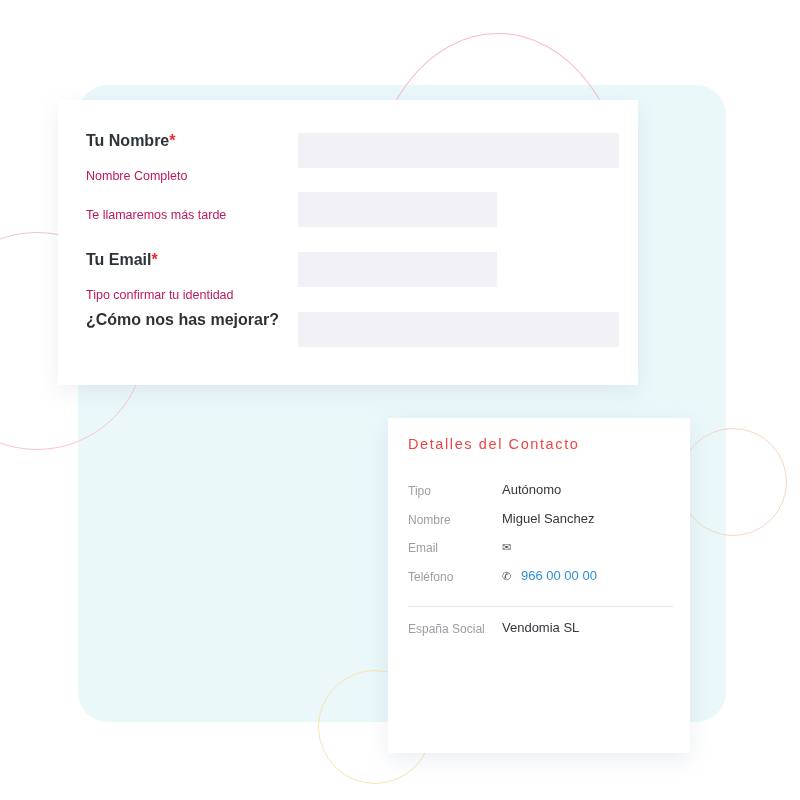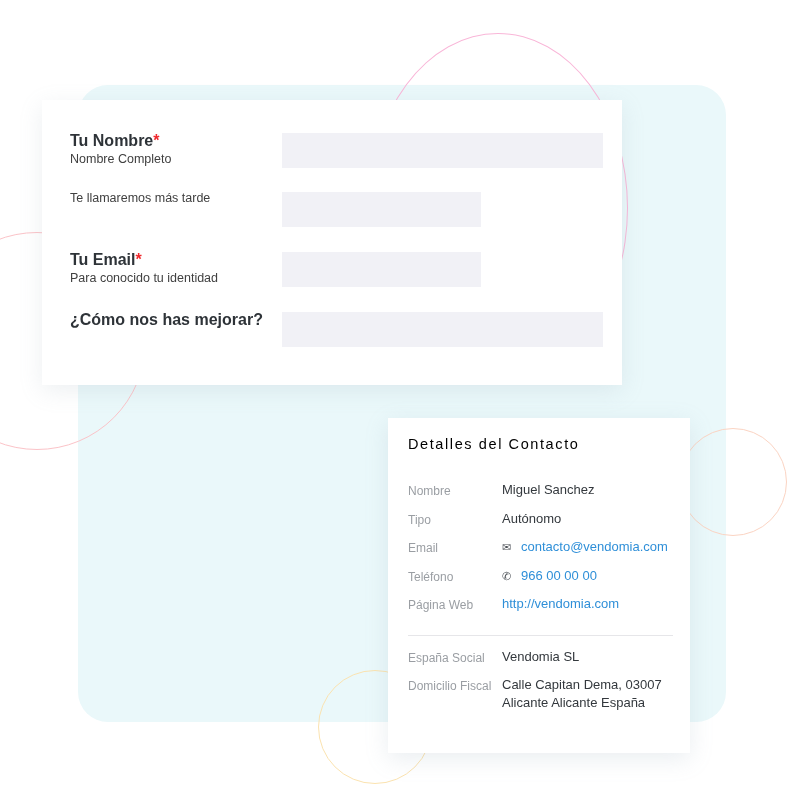--- a/index.html
+++ b/index.html
@@ -66,21 +66,21 @@
     top: 670px;
     width: 112px;
     height: 112px;
     border-width: 1.6px;
     border-color: #fbe3b0;
   }
 
   
   .form-card {
     position: absolute;
-    left: 42px;
+    left: 58px;
     top: 100px;
     width: 580px;
     height: 285px;
     background: #ffffff;
     box-shadow: 0 6px 22px rgba(140, 160, 175, 0.16);
   }
   .form-row {
     position: absolute;
     left: 0;
     width: 100%;
@@ -102,23 +102,23 @@
     color: #2e3338;
     line-height: 20px;
     white-space: nowrap;
   }
   .req-star {
     color: #f0282d;
     font-weight: bold;
   }
   .field-hint {
     font-size: 12.5px;
-    color: #404040;
+    color: #be185d;
     line-height: 16px;
-    margin-top: 0;
+    margin-top: 17px;
     white-space: nowrap;
   }
   .field-input {
     position: absolute;
     top: 2px;
     height: 33px;
     background: #f1f1f6;
     border: none;
   }
   .field-input.wide { left: 240px; width: 317px; }
@@ -132,21 +132,21 @@
     width: 302px;
     height: 335px;
     background: #ffffff;
     box-shadow: 0 6px 22px rgba(140, 160, 175, 0.18);
   }
   .contact-title {
     position: absolute;
     left: 20px;
     top: 18px;
     font-size: 14.5px;
-    color: #000000;
+    color: #ef4444;
     letter-spacing: 1.6px;
     white-space: nowrap;
   }
   .detail-list {
     position: absolute;
     left: 20px;
     top: 63px;
     width: 265px;
   }
   .detail-row {
@@ -215,89 +215,76 @@
     <div class="form-row r2">
       <div class="field-label-wrap">
         <div class="field-hint">Te llamaremos más tarde</div>
       </div>
       <input class="field-input narrow" type="text" placeholder="" style="">
     </div>
 
     <div class="form-row r3">
       <div class="field-label-wrap">
         <div class="field-label"><span>Tu Email</span><span class="req-star">*</span></div>
-        <div class="field-hint">Para conocido tu identidad</div>
+        <div class="field-hint">Tipo confirmar tu identidad</div>
       </div>
       <input class="field-input narrow" type="text" placeholder="" style="">
     </div>
 
     <div class="form-row r4">
       <div class="field-label-wrap">
         <div class="field-label"><span>¿Cómo nos has mejorar?</span><span class="req-star"></span></div>
       </div>
       <input class="field-input wide" type="text" placeholder="" style="">
     </div>
 
   </div>
 
   <div class="contact-card">
     <div class="contact-title">Detalles del Contacto</div>
 
     <div class="detail-list">
+
+      <div class="detail-row">
+        <div class="detail-key">Tipo</div>
+        <div class="detail-val">
+            <span class="vtext">Autónomo</span>
+          </div>
+      </div>
 
       <div class="detail-row">
         <div class="detail-key">Nombre</div>
         <div class="detail-val">
             <span class="vtext">Miguel Sanchez</span>
           </div>
       </div>
 
       <div class="detail-row">
-        <div class="detail-key">Tipo</div>
-        <div class="detail-val">
-            <span class="vtext">Autónomo</span>
-          </div>
-      </div>
-
-      <div class="detail-row">
         <div class="detail-key">Email</div>
         <div class="detail-val link">
             <span class="mini-icon">✉</span>
-            <span class="vtext">contacto@vendomia.com</span>
           </div>
       </div>
 
       <div class="detail-row">
         <div class="detail-key">Teléfono</div>
         <div class="detail-val link">
             <span class="mini-icon">✆</span>
             <span class="vtext">966 00 00 00</span>
           </div>
       </div>
 
-      <div class="detail-row">
-        <div class="detail-key">Página Web</div>
-        <div class="detail-val link">
-            <span class="vtext">http://vendomia.com</span>
-          </div>
-      </div>
 
       <div class="divider"></div>
 
       <div class="detail-row">
         <div class="detail-key">España Social</div>
         <div class="detail-val">
             <span class="vtext">Vendomia SL</span>
           </div>
       </div>
 
 
-      <div class="detail-row tall">
-        <div class="detail-key">Domicilio Fiscal</div>
-        <div class="detail-val">
-            <span class="vtext"><span>Calle Capitan Dema, 03007</span><span class="line2">Alicante Alicante España</span></span>
-          </div>
-      </div>
 
     </div>
   </div>
 
 </div>
 
 </body></html>

